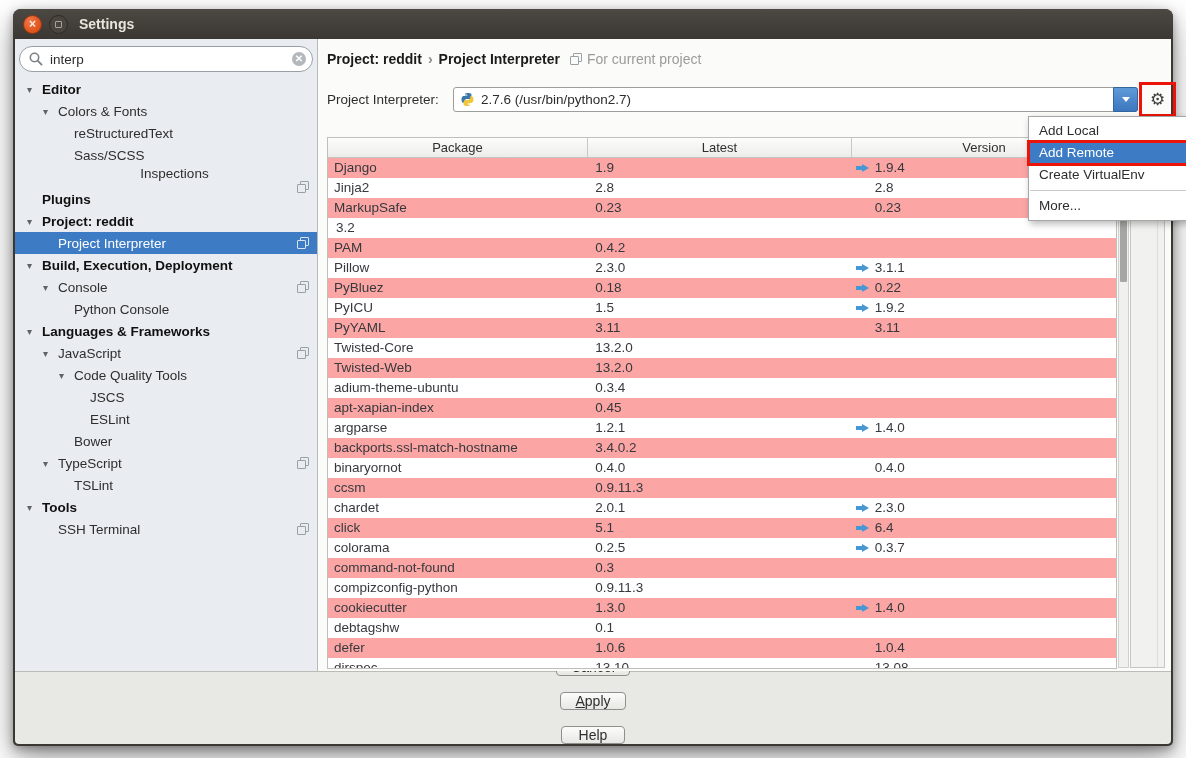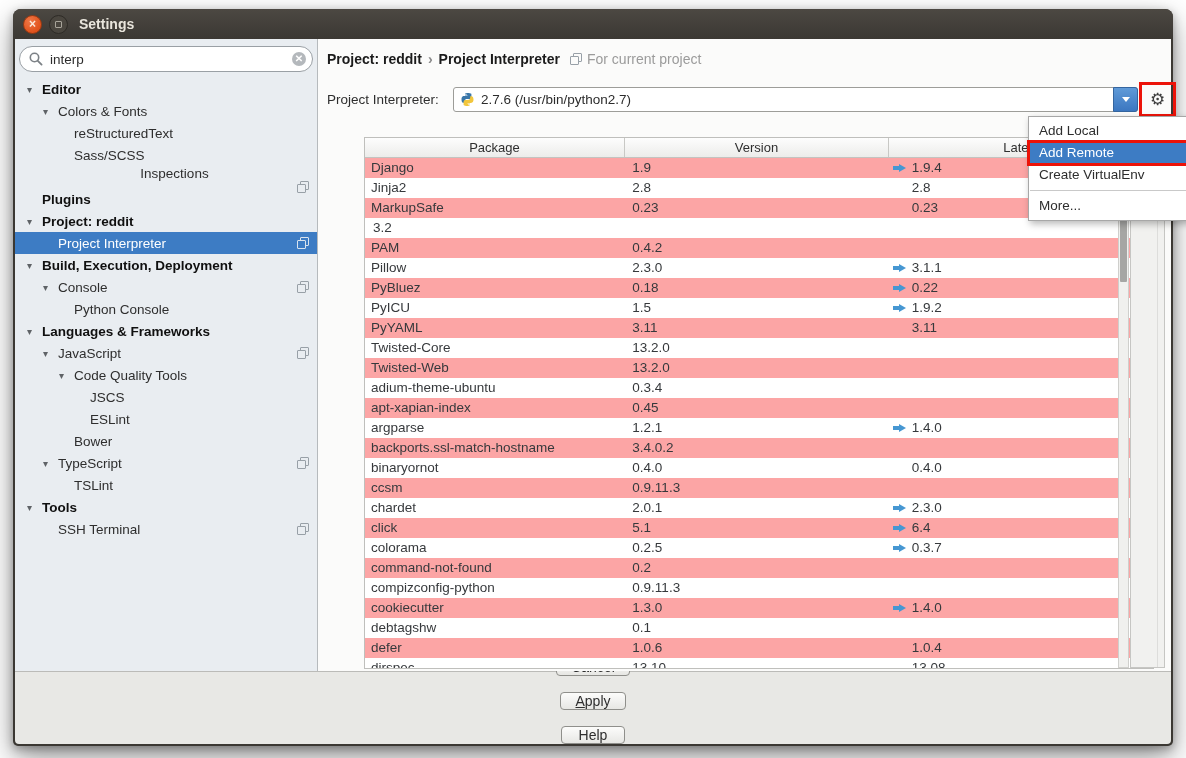--- a/index.html
+++ b/index.html
@@ -57,21 +57,21 @@
     align-items:center;position:relative;padding-left:6px;cursor:default;}
   .combo .pyico{flex:none;margin-right:6px;display:block;}
   .combo .cval{font-size:13.5px;color:#2c2c2c;flex:1;white-space:nowrap;overflow:hidden;}
   .combo-arrow{width:25px;height:25px;flex:none;margin:-1px -1px -1px 0;border-radius:0 3px 3px 0;
     background:linear-gradient(#5f9ad8,#3c77c0);border:1px solid #34659f;display:flex;align-items:center;justify-content:center;}
   .combo-arrow i{display:block;width:0;height:0;border-left:4px solid transparent;border-right:4px solid transparent;border-top:5px solid #ffffff;}
   .gear-btn{width:27px;height:25px;flex:none;margin-left:6px;display:flex;align-items:center;justify-content:center;
     font-size:17px;color:#3e3e3e;outline:3px solid #ec1309;outline-offset:2px;cursor:default;}
 
   
-  .ptable{position:absolute;left:9px;top:98px;width:790px;border:1px solid #bfbfbc;background:#ffffff;margin-left:37px;}
+  .ptable{position:absolute;left:9px;top:98px;width:790px;border:1px solid #bfbfbc;background:#ffffff;}
   .thead{display:flex;height:20px;background:linear-gradient(#fdfdfd,#ececea);border-bottom:1px solid #c3c3c0;}
   .th{font-size:13px;color:#2f2f2f;text-align:center;line-height:19px;border-right:1px solid #c8c8c5;}
   .th:last-child{border-right:none;}
   .tbody{height:510px;overflow:hidden;}
   .trow{display:flex;height:20px;font-size:13.5px;color:#36393c;}
   .trow.even{background:#fca5a5;}
   .td{line-height:20px;white-space:nowrap;overflow:hidden;}
   .td.c1{width:260px;padding-left:6px;}
   .td.c2{width:264px;padding-left:8px;}
   .td.c3{width:266px;padding-left:5px;display:flex;align-items:center;}
@@ -243,22 +243,22 @@
             </span>
         </div>
         <span class="gear-btn">
             <span>⚙</span>
           </span>
       </div>
 
       <div class="ptable">
         <div class="thead">
             <div class="th" style="width: 260px;">Package</div>
+            <div class="th" style="width: 264px;">Latest</div>
             <div class="th" style="width: 264px;">Version</div>
-            <div class="th" style="width: 264px;">Latest</div>
           </div>
         <div class="tbody">
             <div class="trow even">
               <div class="td c1">Django</div>
               <div class="td c2">1.9</div>
               <div class="td c3">
                 <span class="uparrow"></span>
                 <span>1.9.4</span>
               </div>
             </div>
@@ -380,21 +380,21 @@
             <div class="trow">
               <div class="td c1">colorama</div>
               <div class="td c2">0.2.5</div>
               <div class="td c3">
                 <span class="uparrow"></span>
                 <span>0.3.7</span>
               </div>
             </div>
             <div class="trow even">
               <div class="td c1">command-not-found</div>
-              <div class="td c2">0.2</div>
+              <div class="td c2">0.3</div>
               <div class="td c3"></div>
             </div>
             <div class="trow">
               <div class="td c1">compizconfig-python</div>
               <div class="td c2">0.9.11.3</div>
               <div class="td c3"></div>
             </div>
             <div class="trow even">
               <div class="td c1">cookiecutter</div>
               <div class="td c2">1.3.0</div>

